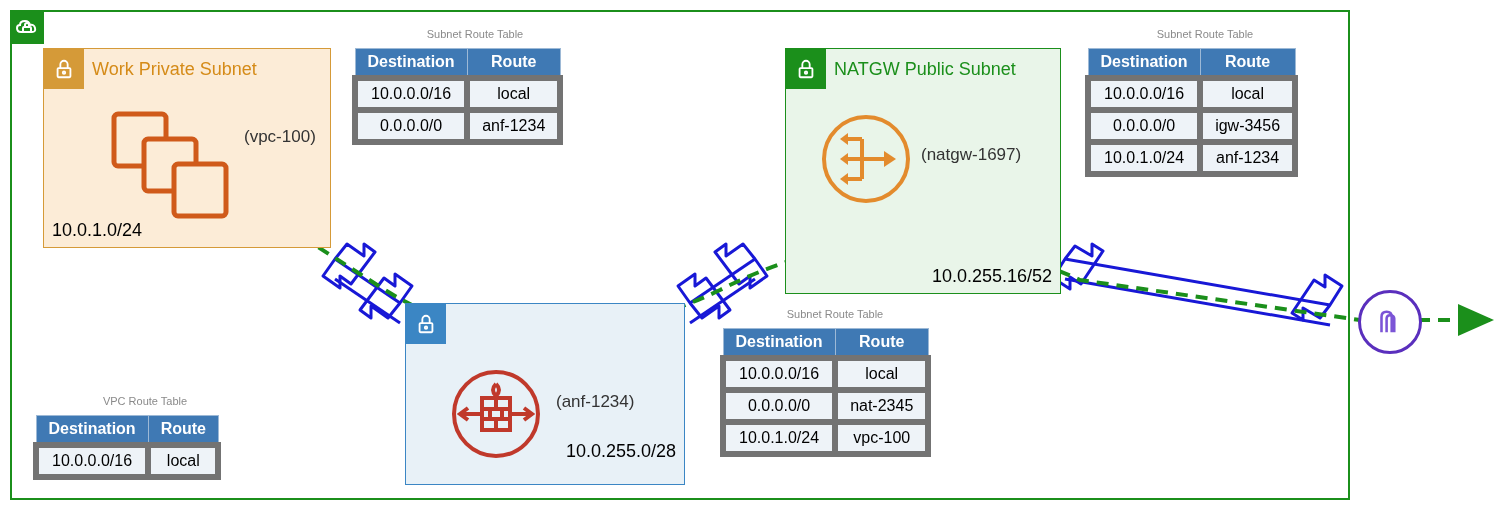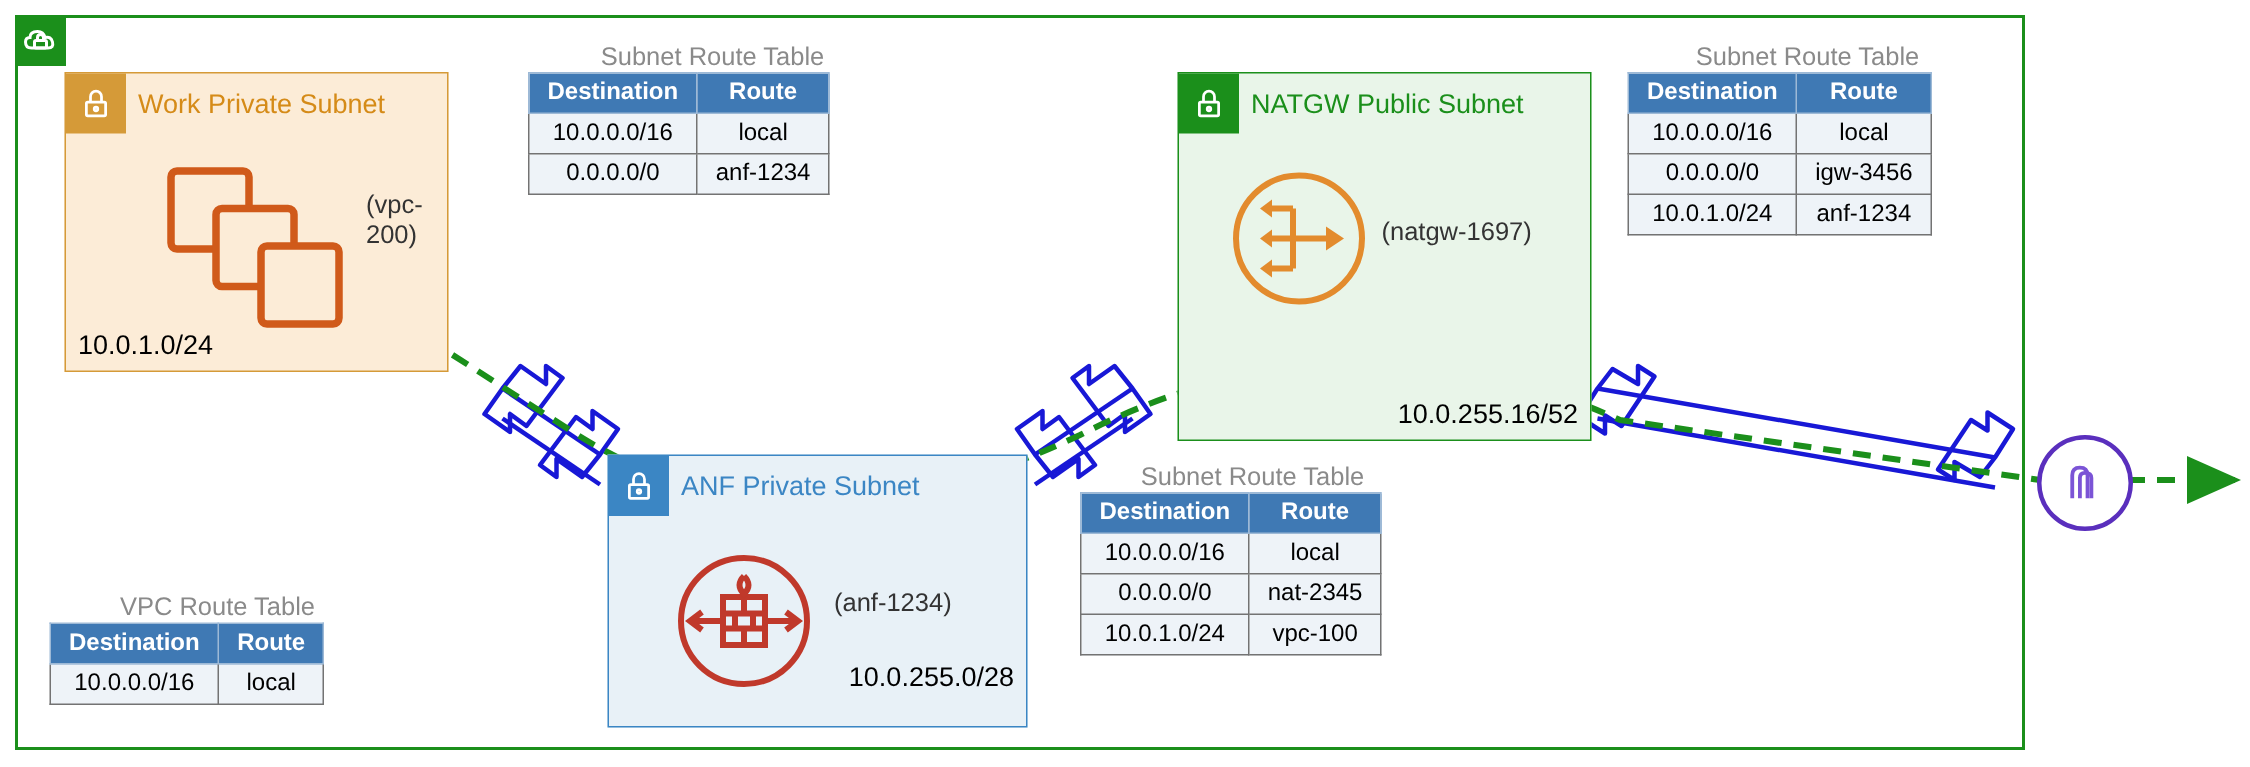--- a/index.html
+++ b/index.html
@@ -56,21 +56,21 @@
     font-size: 18px;
   }
   .note {
     position: absolute;
     font-size: 17px;
     color: #333;
   }
 
   
   .work {
-    left: 43px; top: 48px; width: 256px; height: 200px;
+    left: 43px; top: 48px; width: 288px; height: 200px;
     background: #fcecd7;
     border-color: #d59a38;
   }
   .work .subnet-badge { background: #d59a38; }
   .work .subnet-title { color: #d58b18; }
   .work .subnet-cidr { left: 8px; bottom: 6px; }
 
   
   .anf {
     left: 405px; top: 303px; width: 280px; height: 182px;
@@ -88,38 +88,38 @@
     border-color: #1b8f1b;
   }
   .natgw .subnet-badge { background: #1b8f1b; }
   .natgw .subnet-title { color: #1b8f1b; }
   .natgw .subnet-cidr { right: 8px; bottom: 6px; }
 
   
   .rt-label {
     position: absolute;
     color: #8a8a8a;
-    font-size: 17px;
+    font-size: 11px;
     text-align: center;
   }
   .route-table {
     position: absolute;
     border-collapse: collapse;
     font-size: 16px;
   }
   .route-table th {
     background: #3f79b4;
     color: #fff;
     font-weight: bold;
     border: 1px solid #9db9d6;
     padding: 4px 12px;
   }
   .route-table td {
     background: #eef3f8;
-    border: 1px solid #737373;
+    border: 6px solid #737373;
     padding: 4px 12px;
     text-align: center;
   }
 
   
   .internet-node {
     position: absolute;
     left: 1358px; top: 290px;
     width: 58px; height: 58px;
     border: 3px solid #5a2fbd;
@@ -193,32 +193,31 @@
       </svg>
   </div>
   <div class="subnet-title">Work Private Subnet</div>
   <div class="subnet-cidr">10.0.1.0/24</div>
 
   <svg style="position:absolute; left:60px; top:55px; width:150px; height:120px;" viewBox="0 0 150 120" fill="none" stroke="#d05a1a" stroke-width="5">
     <rect x="10" y="10" width="52" height="52" rx="4"></rect>
     <rect x="40" y="35" width="52" height="52" rx="4" fill="#fcecd7"></rect>
     <rect x="70" y="60" width="52" height="52" rx="4" fill="#fcecd7"></rect>
   </svg>
-  <div class="note" style="left:200px; top:78px;">(vpc-200)</div>
+  <div class="note" style="left:200px; top:78px;">(vpc-100)</div>
 </div>
 
 <div class="subnet-box anf">
   <div class="subnet-badge">
     <svg class="lock-svg" viewBox="0 0 24 24">
         <rect x="5" y="11" width="14" height="10" rx="1"></rect>
         <path d="M8 11 V7 a4 4 0 0 1 8 0 V11"></path>
         <circle cx="12" cy="16" r="1.3"></circle>
       </svg>
   </div>
-  <div class="subnet-title">ANF Private Subnet</div>
   <div class="subnet-cidr">10.0.255.0/28</div>
 
   <svg style="position:absolute; left:40px; top:60px; width:100px; height:100px;" viewBox="0 0 100 100" fill="none" stroke="#c0392b" stroke-width="4">
     <circle cx="50" cy="50" r="42"></circle>
     <rect x="36" y="34" width="28" height="32"></rect>
     <line x1="36" y1="45" x2="64" y2="45"></line>
     <line x1="36" y1="55" x2="64" y2="55"></line>
     <line x1="50" y1="34" x2="50" y2="45"></line>
     <line x1="44" y1="45" x2="44" y2="55"></line>
     <line x1="56" y1="45" x2="56" y2="55"></line>

